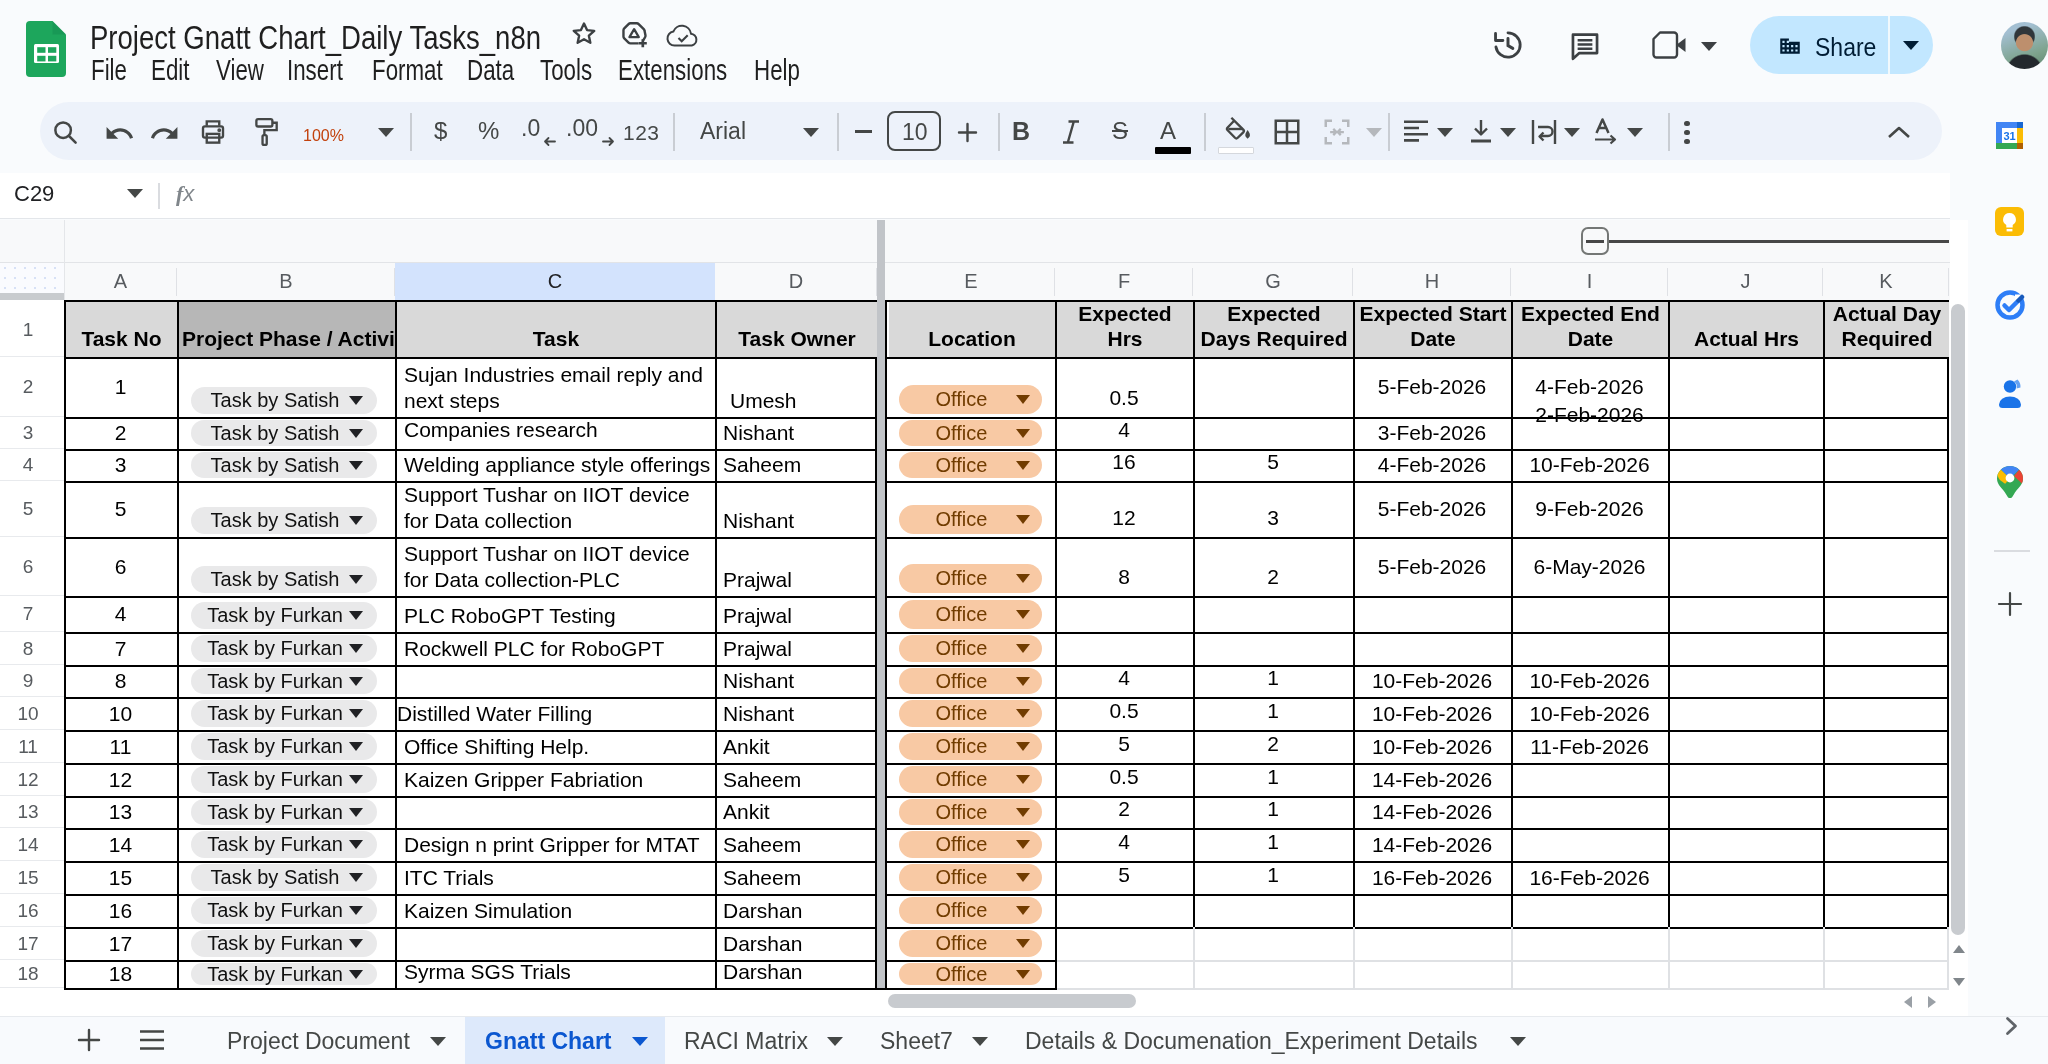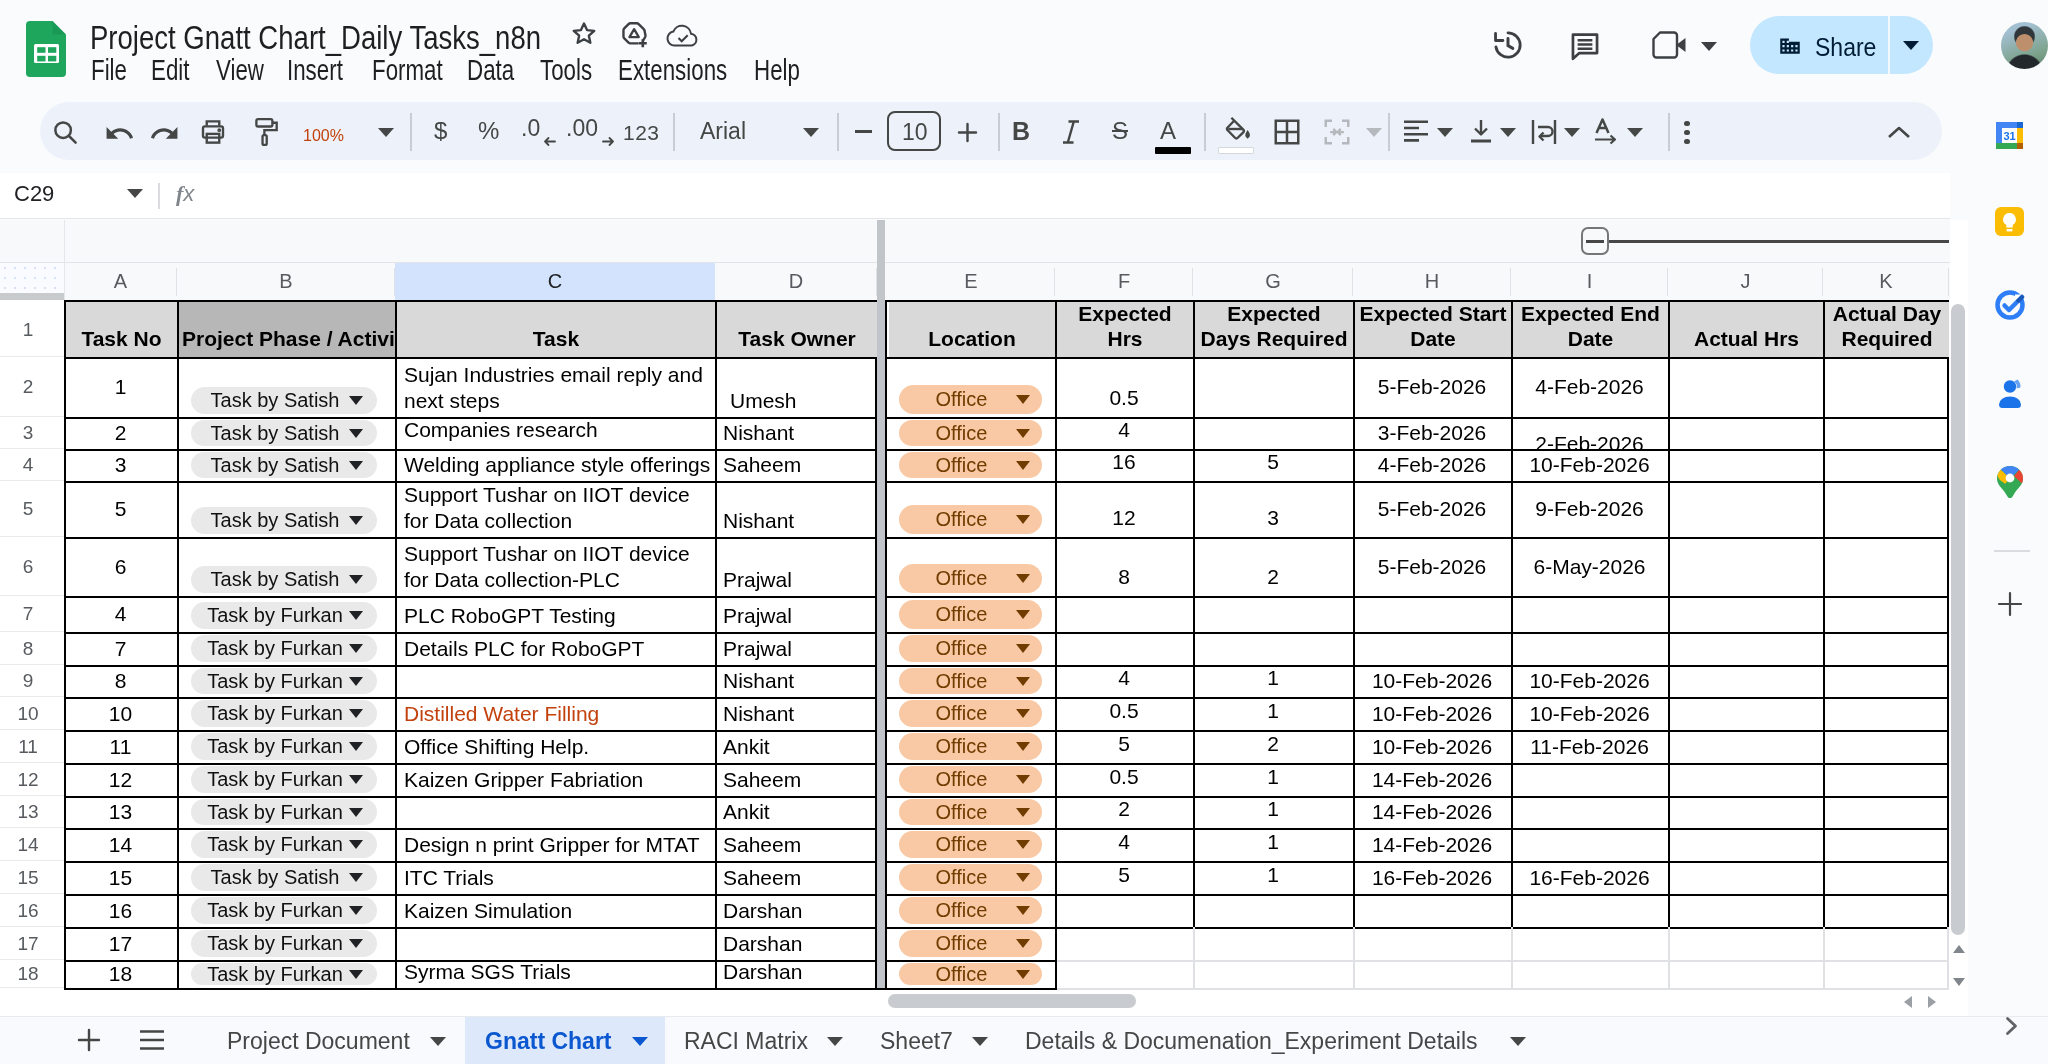--- a/index.html
+++ b/index.html
@@ -356,21 +356,21 @@
     <div style="position:absolute;left:899px;top:420px;width:143px;height:26px;background:#f8c9a4;border-radius:13.0px;display:flex;align-items:center;font-size:20px;color:#713c00">
       <span style="flex:1;text-align:center;padding-left:8px">Office</span>
       <span class="ctri" style="border-top-color:#713c00;margin-right:12px"></span>
     </div>
     <div style="position:absolute;left:1057px;top:417px;width:134px;height:25px;display:flex;align-items:flex-end;justify-content:center;font-size:21px;color:#000">
       <span>4</span>
     </div>
     <div style="position:absolute;left:1355px;top:417px;width:154px;height:32px;display:flex;align-items:center;justify-content:center;font-size:21px;color:#000">
       <span>3-Feb-2026</span>
     </div>
-    <div style="position:absolute;left:1513px;top:428px;width:153px;height:32px;display:flex;align-items:center;justify-content:center;font-size:21px;color:#000">
+    <div style="position:absolute;left:1513px;top:399px;width:153px;height:32px;display:flex;align-items:center;justify-content:center;font-size:21px;color:#000">
       <span>2-Feb-2026</span>
     </div>
     <div style="position:absolute;left:64px;top:449px;width:113px;height:32px;display:flex;align-items:center;justify-content:center;font-size:21px;color:#000">
       <span>3</span>
     </div>
     <div style="position:absolute;left:191px;top:452px;width:186px;height:26px;background:#e9e9ea;border-radius:13.0px;display:flex;align-items:center;font-size:20px;color:#111">
       <span style="flex:1;text-align:center;padding-left:10px">Task by Satish</span>
       <span class="ctri" style="border-top-color:#202124;margin-right:14px"></span>
     </div>
     <div style="position:absolute;left:397px;top:449px;width:316px;height:29px;overflow:hidden;display:flex;flex-direction:column;justify-content:flex-end;padding-left:7px;font-size:21px;color:#000;line-height:26px">
@@ -465,21 +465,21 @@
       <span class="ctri" style="border-top-color:#713c00;margin-right:12px"></span>
     </div>
     <div style="position:absolute;left:64px;top:632px;width:113px;height:33px;display:flex;align-items:center;justify-content:center;font-size:21px;color:#000">
       <span>7</span>
     </div>
     <div style="position:absolute;left:191px;top:635px;width:186px;height:27px;background:#e9e9ea;border-radius:13.5px;display:flex;align-items:center;font-size:20px;color:#111">
       <span style="flex:1;text-align:center;padding-left:10px">Task by Furkan</span>
       <span class="ctri" style="border-top-color:#202124;margin-right:14px"></span>
     </div>
     <div style="position:absolute;left:397px;top:632px;width:316px;height:30px;overflow:hidden;display:flex;flex-direction:column;justify-content:flex-end;padding-left:7px;font-size:21px;color:#000;line-height:26px">
-      <div class="ln" style="white-space:nowrap">Details PLC for RoboGPT</div>
+      <div class="ln" style="white-space:nowrap">Rockwell PLC for RoboGPT</div>
     </div>
     <div style="position:absolute;left:717px;top:632px;width:156px;height:29px;display:flex;align-items:flex-end;font-size:21px;color:#000;padding-left:6px">Prajwal</div>
     <div style="position:absolute;left:899px;top:635px;width:143px;height:27px;background:#f8c9a4;border-radius:13.5px;display:flex;align-items:center;font-size:20px;color:#713c00">
       <span style="flex:1;text-align:center;padding-left:8px">Office</span>
       <span class="ctri" style="border-top-color:#713c00;margin-right:12px"></span>
     </div>
     <div style="position:absolute;left:64px;top:665px;width:113px;height:32px;display:flex;align-items:center;justify-content:center;font-size:21px;color:#000">
       <span>8</span>
     </div>
     <div style="position:absolute;left:191px;top:668px;width:186px;height:26px;background:#e9e9ea;border-radius:13.0px;display:flex;align-items:center;font-size:20px;color:#111">
@@ -503,21 +503,21 @@
     <div style="position:absolute;left:1513px;top:665px;width:153px;height:32px;display:flex;align-items:center;justify-content:center;font-size:21px;color:#000">
       <span>10-Feb-2026</span>
     </div>
     <div style="position:absolute;left:64px;top:697px;width:113px;height:33px;display:flex;align-items:center;justify-content:center;font-size:21px;color:#000">
       <span>10</span>
     </div>
     <div style="position:absolute;left:191px;top:700px;width:186px;height:27px;background:#e9e9ea;border-radius:13.5px;display:flex;align-items:center;font-size:20px;color:#111">
       <span style="flex:1;text-align:center;padding-left:10px">Task by Furkan</span>
       <span class="ctri" style="border-top-color:#202124;margin-right:14px"></span>
     </div>
-    <div style="position:absolute;left:397px;top:697px;width:316px;height:30px;overflow:hidden;display:flex;flex-direction:column;justify-content:flex-end;padding-left:7px;font-size:21px;color:#c2410c;line-height:26px">
+    <div style="position:absolute;left:397px;top:697px;width:316px;height:30px;overflow:hidden;display:flex;flex-direction:column;justify-content:flex-end;font-size:21px;color:#000000;line-height:26px">
       <div class="ln" style="white-space:nowrap">Distilled Water Filling</div>
     </div>
     <div style="position:absolute;left:717px;top:697px;width:156px;height:29px;display:flex;align-items:flex-end;font-size:21px;color:#000;padding-left:6px">Nishant</div>
     <div style="position:absolute;left:899px;top:700px;width:143px;height:27px;background:#f8c9a4;border-radius:13.5px;display:flex;align-items:center;font-size:20px;color:#713c00">
       <span style="flex:1;text-align:center;padding-left:8px">Office</span>
       <span class="ctri" style="border-top-color:#713c00;margin-right:12px"></span>
     </div>
     <div style="position:absolute;left:1057px;top:697px;width:134px;height:26px;display:flex;align-items:flex-end;justify-content:center;font-size:21px;color:#000">
       <span>0.5</span>
     </div>

